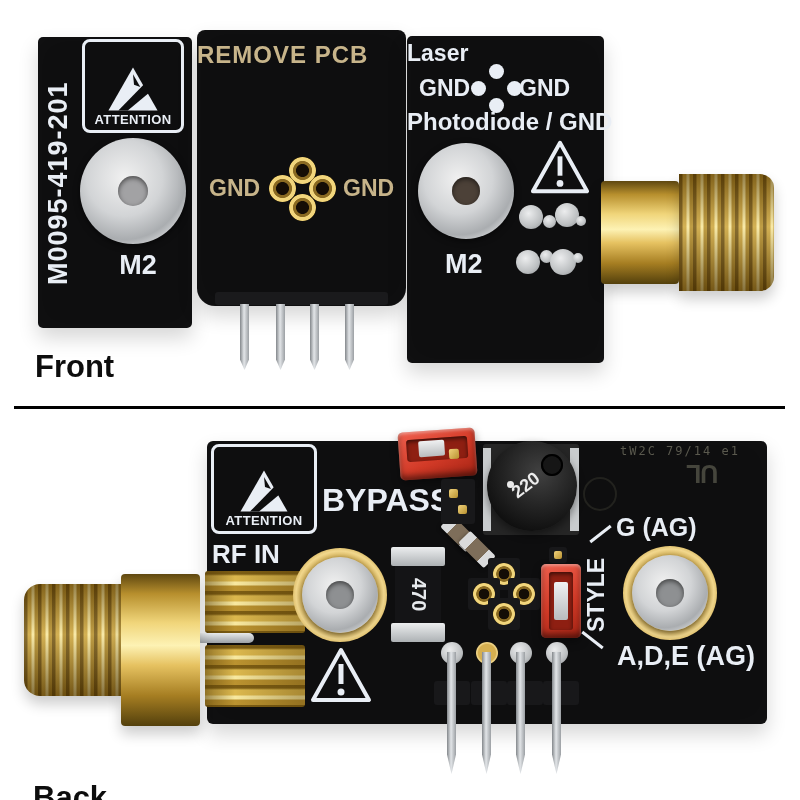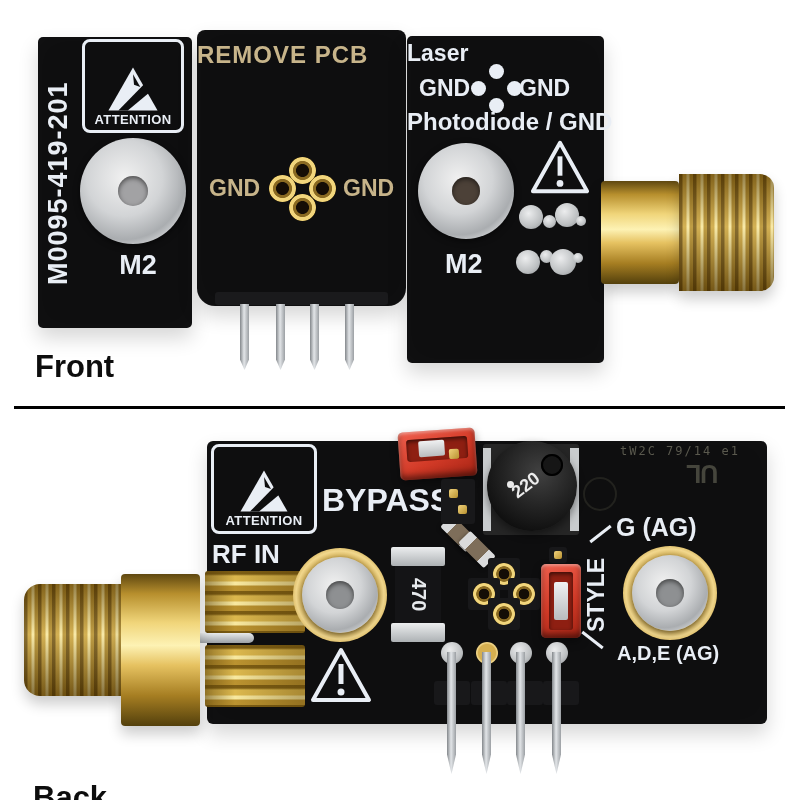--- a/index.html
+++ b/index.html
@@ -183,21 +183,21 @@
         </div>
       <div class="jumper" style="left:334px;top:123px;width:40px;height:74px;">
         <div class="jslot" style="left:8px;top:8px;width:24px;height:58px;"></div>
         <div class="jclip" style="left:13px;top:18px;width:14px;height:38px;"></div>
       </div>
 
       <div class="abs" style="left:392px;top:80px;width:3px;height:26px;background:#e9eef5;transform:rotate(52deg);"></div>
       <div class="abs" style="left:384px;top:186px;width:3px;height:26px;background:#e9eef5;transform:rotate(-52deg);"></div>
       <div class="silk" style="left:409px;top:73px;font-size:25px;">G (AG)</div>
       <div class="silk vtext" style="left:377px;top:110px;width:30px;height:88px;font-size:23px;">STYLE</div>
-      <div class="silk" style="left:410px;top:201px;font-size:20px;">A,D,E (AG)</div>
+      <div class="silk" style="left:410px;top:201px;font-size:27px;">A,D,E (AG)</div>
 
       <div class="abs" style="left:413px;top:3px;font-family:'DejaVu Sans Mono',monospace;font-size:12px;
                   color:#5a594e;letter-spacing:2px;white-space:nowrap;">tW2C 79/14 e1</div>
       <div class="abs" style="left:480px;top:18px;font-weight:700;font-size:25px;color:#45453c;
                   transform:rotate(180deg);letter-spacing:-1px;">UL</div>
       <div class="abs" style="left:376px;top:36px;width:30px;height:30px;border:2px solid #22221e;border-radius:50%;"></div>
 
       <svg viewBox="0 0 64 58" width="64" height="58" style="position:absolute;left:102px;top:205px;">
         <polygon points="32,4 60,54 4,54" fill="none" stroke="#e9eef5" stroke-width="4" stroke-linejoin="round"></polygon>
         <line x1="32" y1="18" x2="32" y2="38" stroke="#e9eef5" stroke-width="5"></line>

